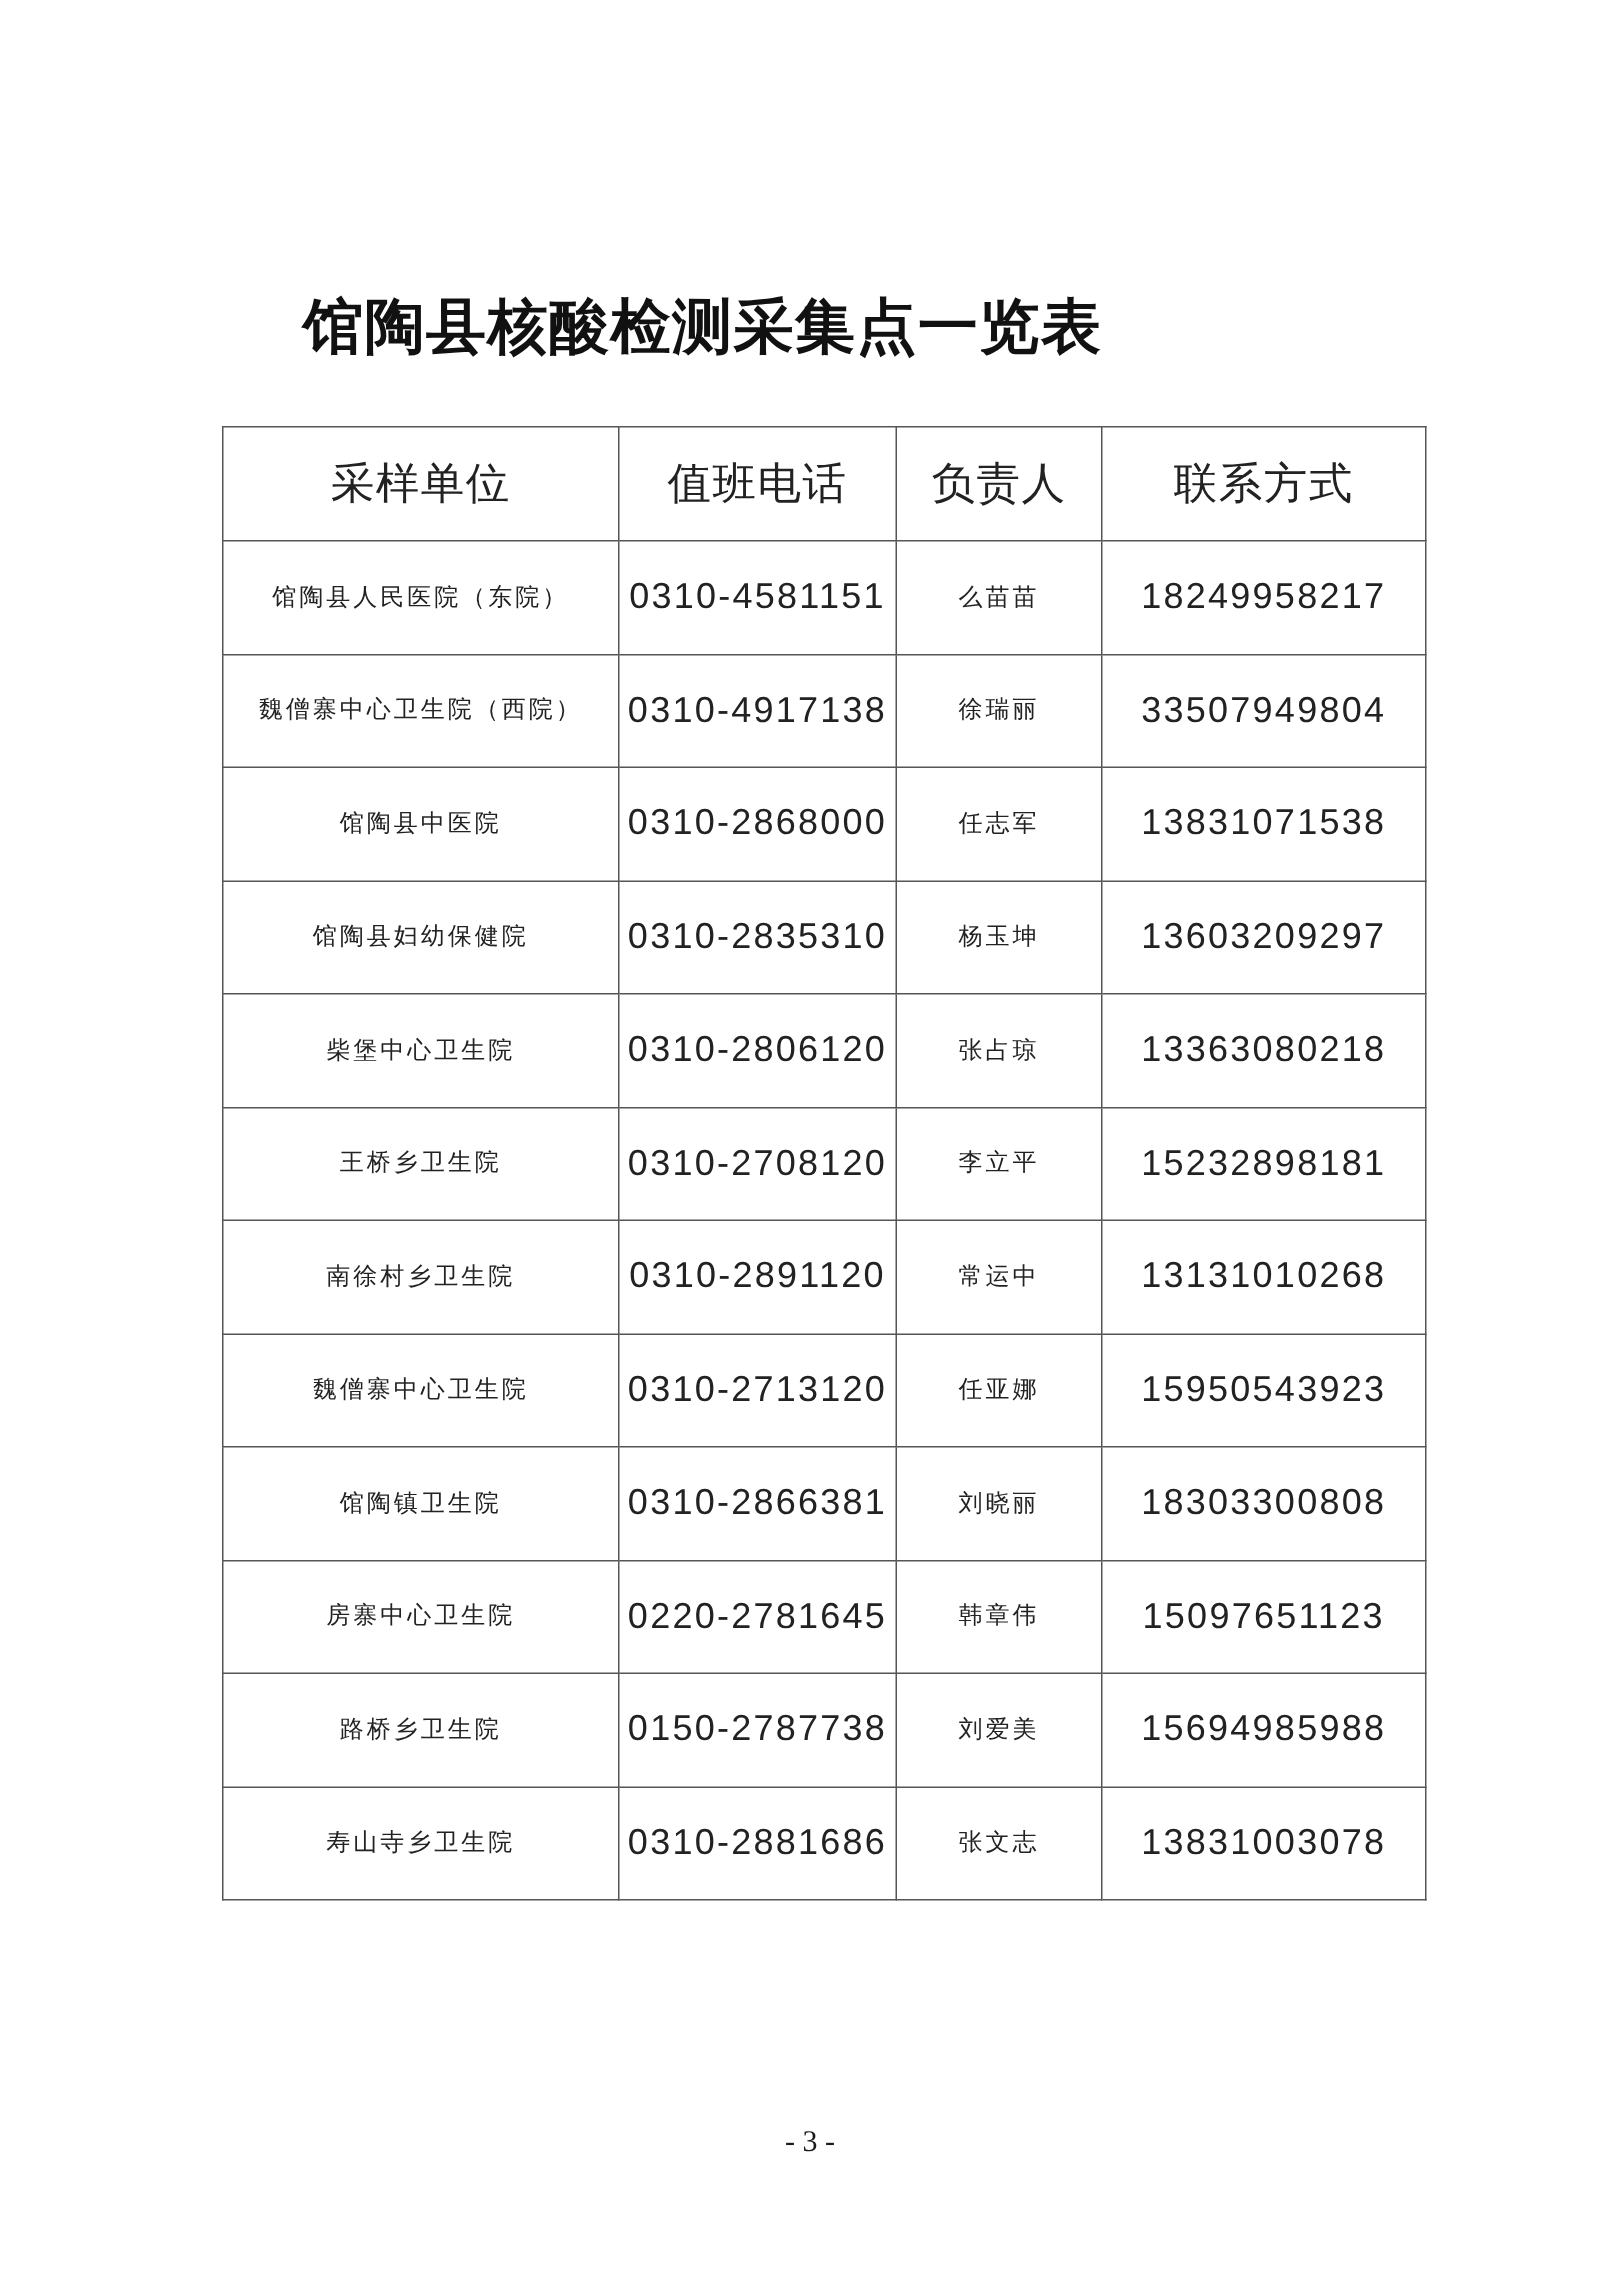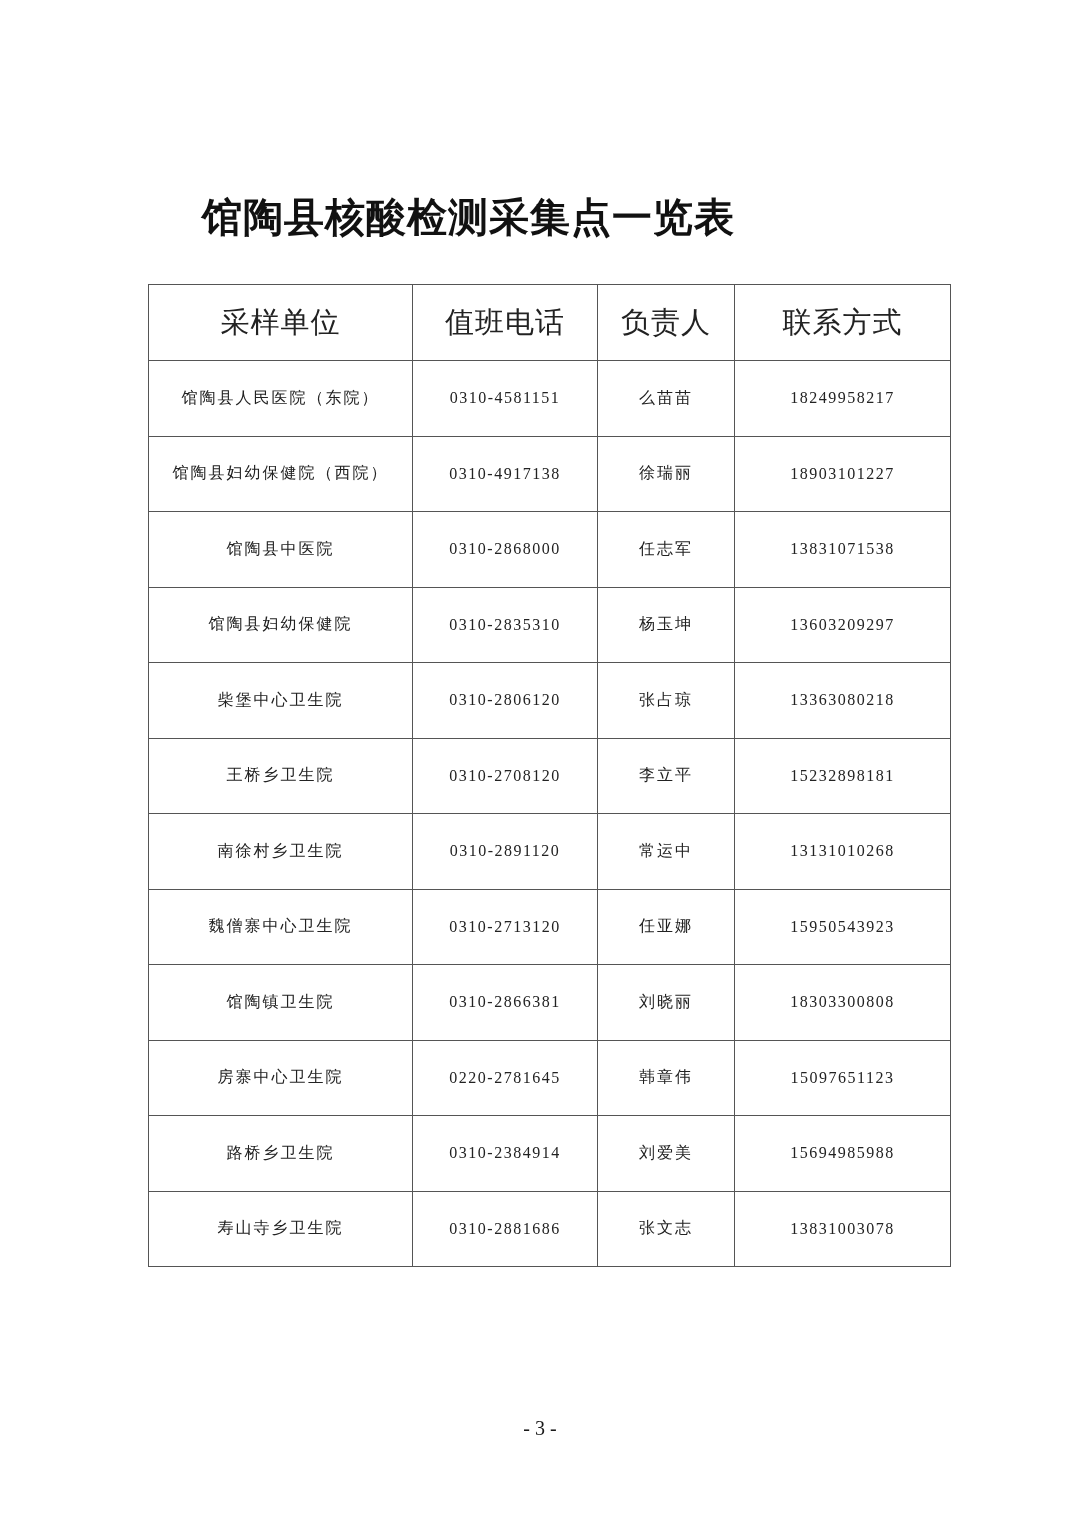--- a/index.html
+++ b/index.html
@@ -4,21 +4,21 @@
 <style>
   html, body { margin:0; padding:0; }
   body { width:1080px; height:1526px; background:#ffffff; position:relative; overflow:hidden;
          font-family:"DejaVu Serif","Liberation Serif",serif; color:#1a1a1a; }
   .title { position:absolute; top:190px; left:0; width:937px; text-align:center;
            font-size:40px; font-weight:bold; letter-spacing:1px; color:#111; }
   table { position:absolute; left:148px; top:284px; width:802px; border-collapse:collapse; table-layout:fixed; }
   td, th { border:1.5px solid #555; text-align:center; vertical-align:middle; height:74.5px; padding:0;
            font-weight:normal; font-size:16px; letter-spacing:2px; color:#222; }
   th { font-size:29px; letter-spacing:1px; height:75px; }
-  td.num { font-family:Liberation Serif, serif; font-size:16px; letter-spacing:1.5px; }
+  td.num { font-family:Liberation Sans, sans-serif; font-size:24px; letter-spacing:1.5px; }
   .col1 { width:264px; } .col2 { width:185px; } .col3 { width:137px; } .col4 { width:216px; }
   .page-num { position:absolute; top:1417px; left:0; width:1080px; text-align:center; font-size:20px;
               font-family:"Liberation Serif",serif; }
 </style>
 </head>
 <body>
 
 <div class="title">馆陶县核酸检测采集点一览表</div>
 
 <table>
@@ -37,24 +37,24 @@
     </tr>
   </thead>
   <tbody id="rows">
       <tr>
         <td>馆陶县人民医院（东院）</td>
         <td class="num">0310-4581151</td>
         <td>么苗苗</td>
         <td class="num">18249958217</td>
       </tr>
       <tr>
-        <td>馆陶县妇幼保健院（西院）</td>
+        <td>魏僧寨中心卫生院（西院）</td>
         <td class="num">0310-4917138</td>
         <td>徐瑞丽</td>
-        <td class="num">18903101227</td>
+        <td class="num">33507949804</td>
       </tr>
       <tr>
         <td>馆陶县中医院</td>
         <td class="num">0310-2868000</td>
         <td>任志军</td>
         <td class="num">13831071538</td>
       </tr>
       <tr>
         <td>馆陶县妇幼保健院</td>
         <td class="num">0310-2835310</td>
@@ -92,21 +92,21 @@
         <td class="num">18303300808</td>
       </tr>
       <tr>
         <td>房寨中心卫生院</td>
         <td class="num">0220-2781645</td>
         <td>韩章伟</td>
         <td class="num">15097651123</td>
       </tr>
       <tr>
         <td>路桥乡卫生院</td>
-        <td class="num">0310-2384914</td>
+        <td class="num">0150-2787738</td>
         <td>刘爱美</td>
         <td class="num">15694985988</td>
       </tr>
       <tr>
         <td>寿山寺乡卫生院</td>
         <td class="num">0310-2881686</td>
         <td>张文志</td>
         <td class="num">13831003078</td>
       </tr>
     </tbody>

